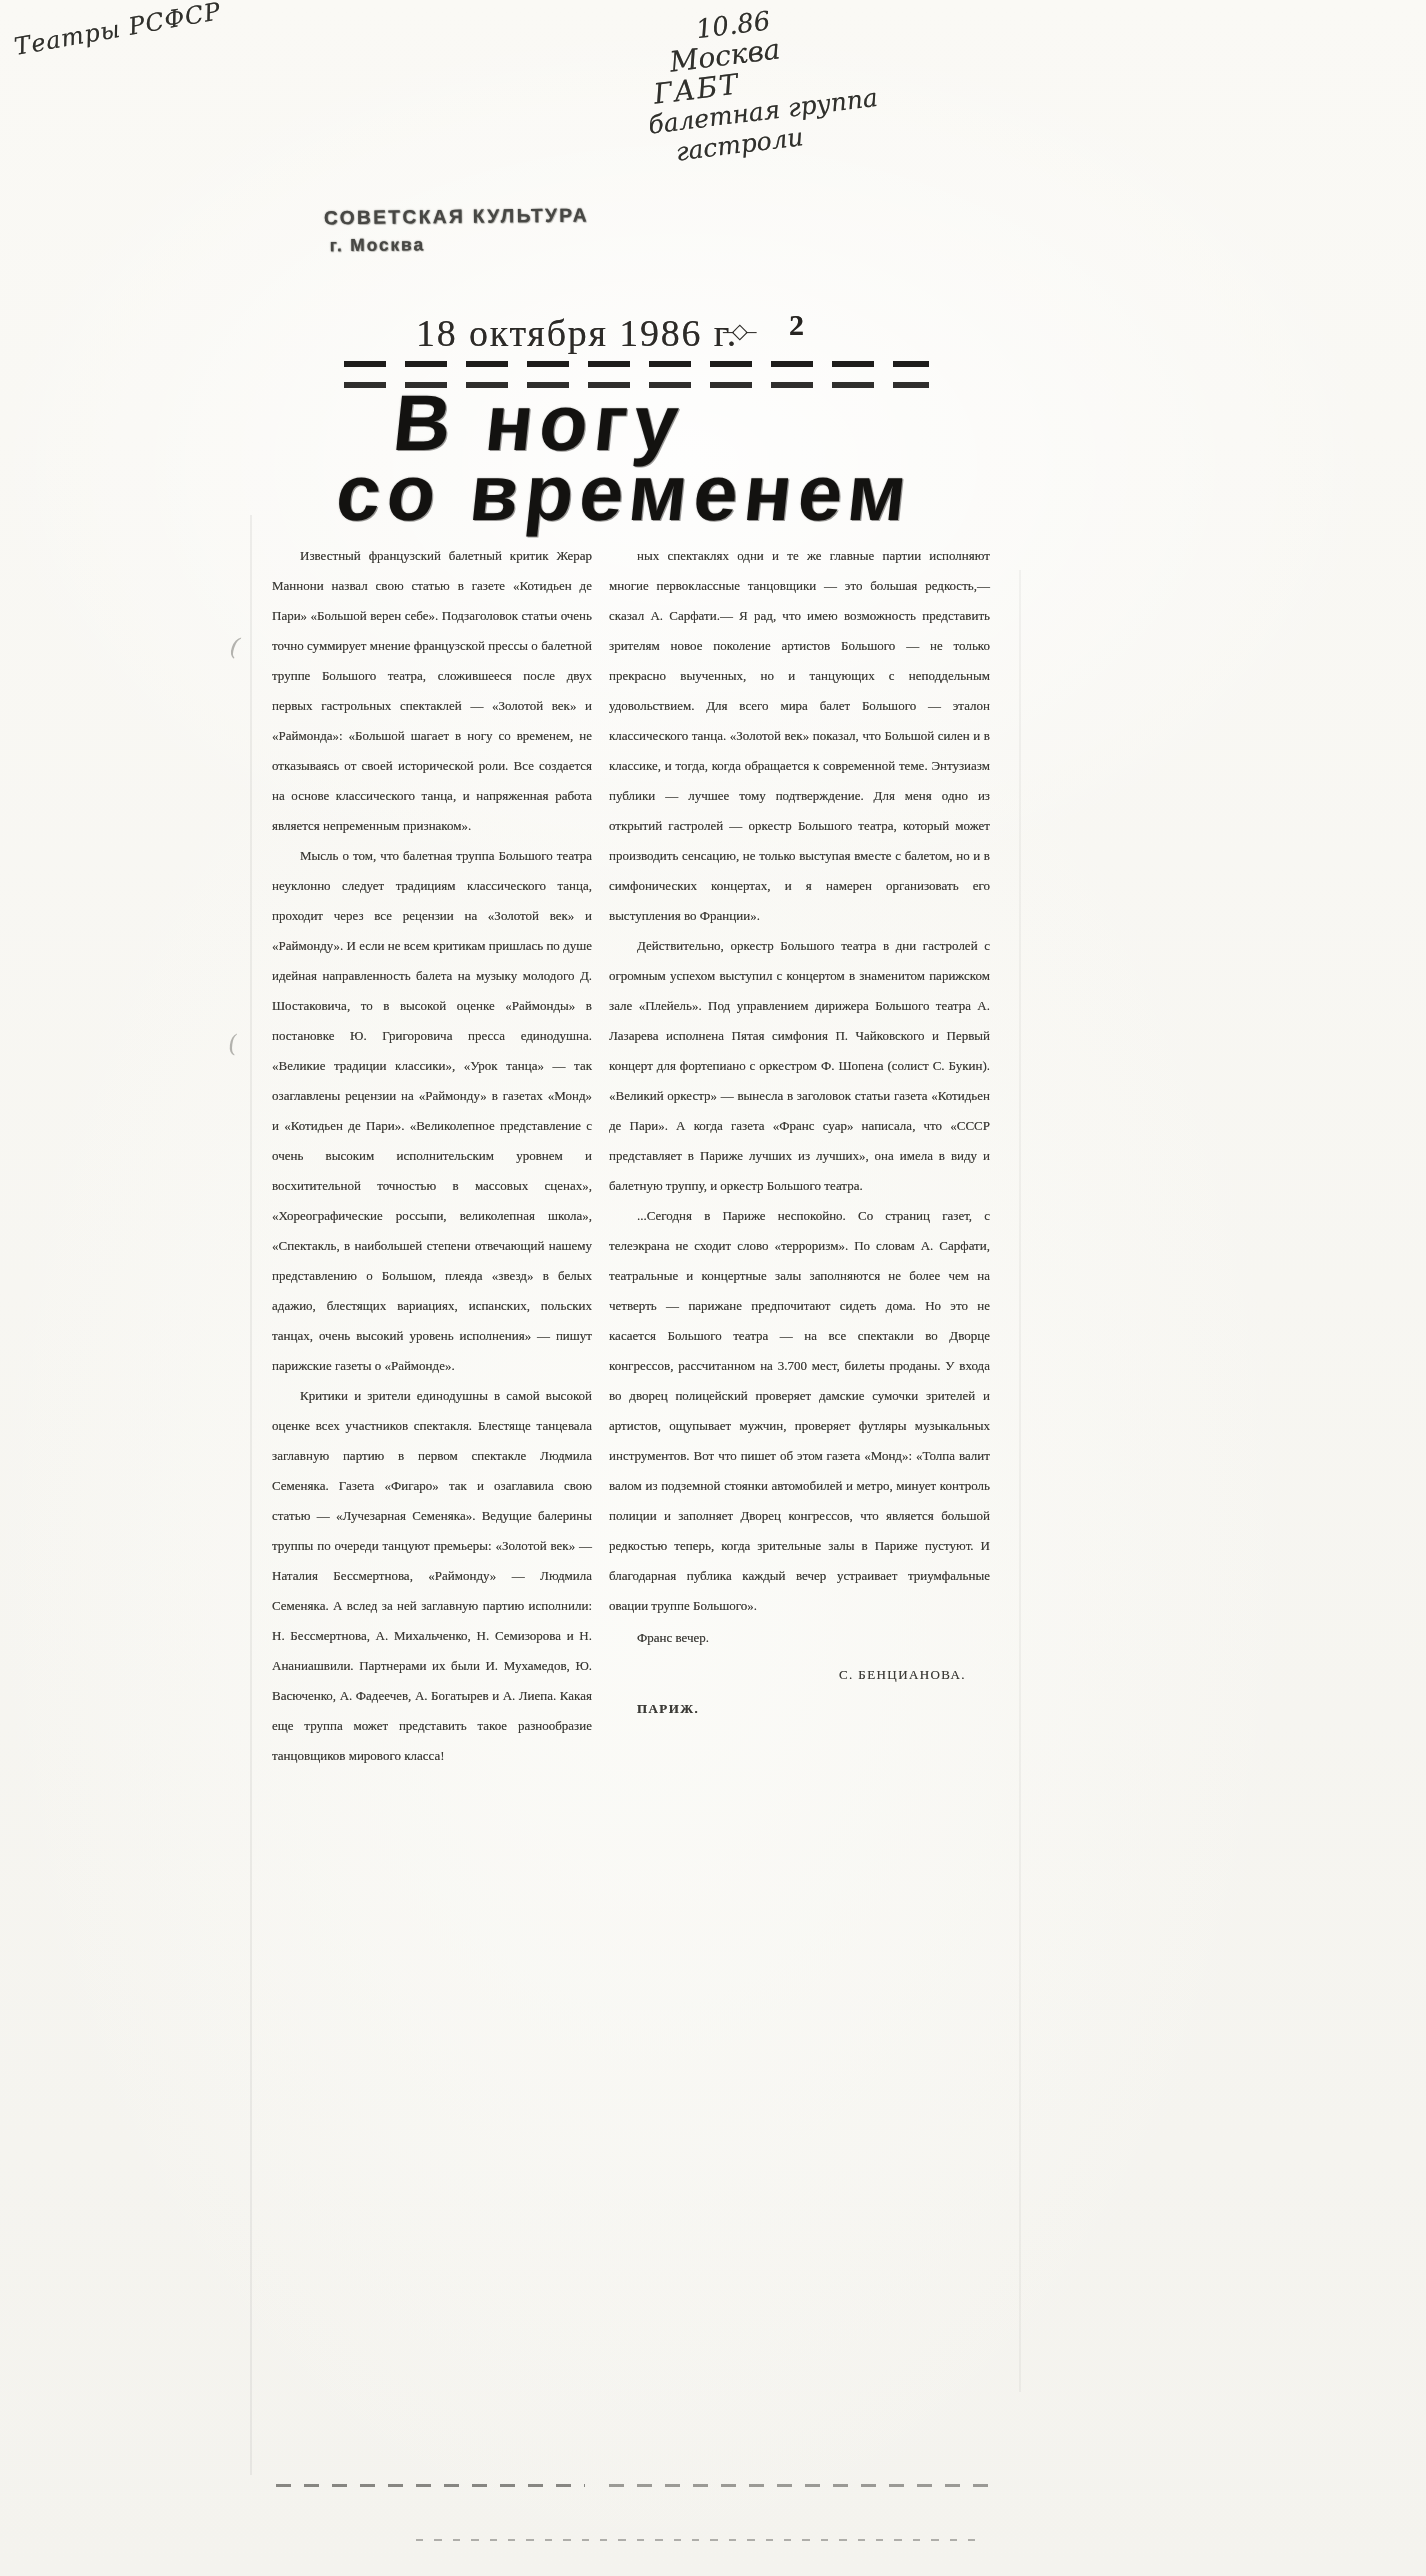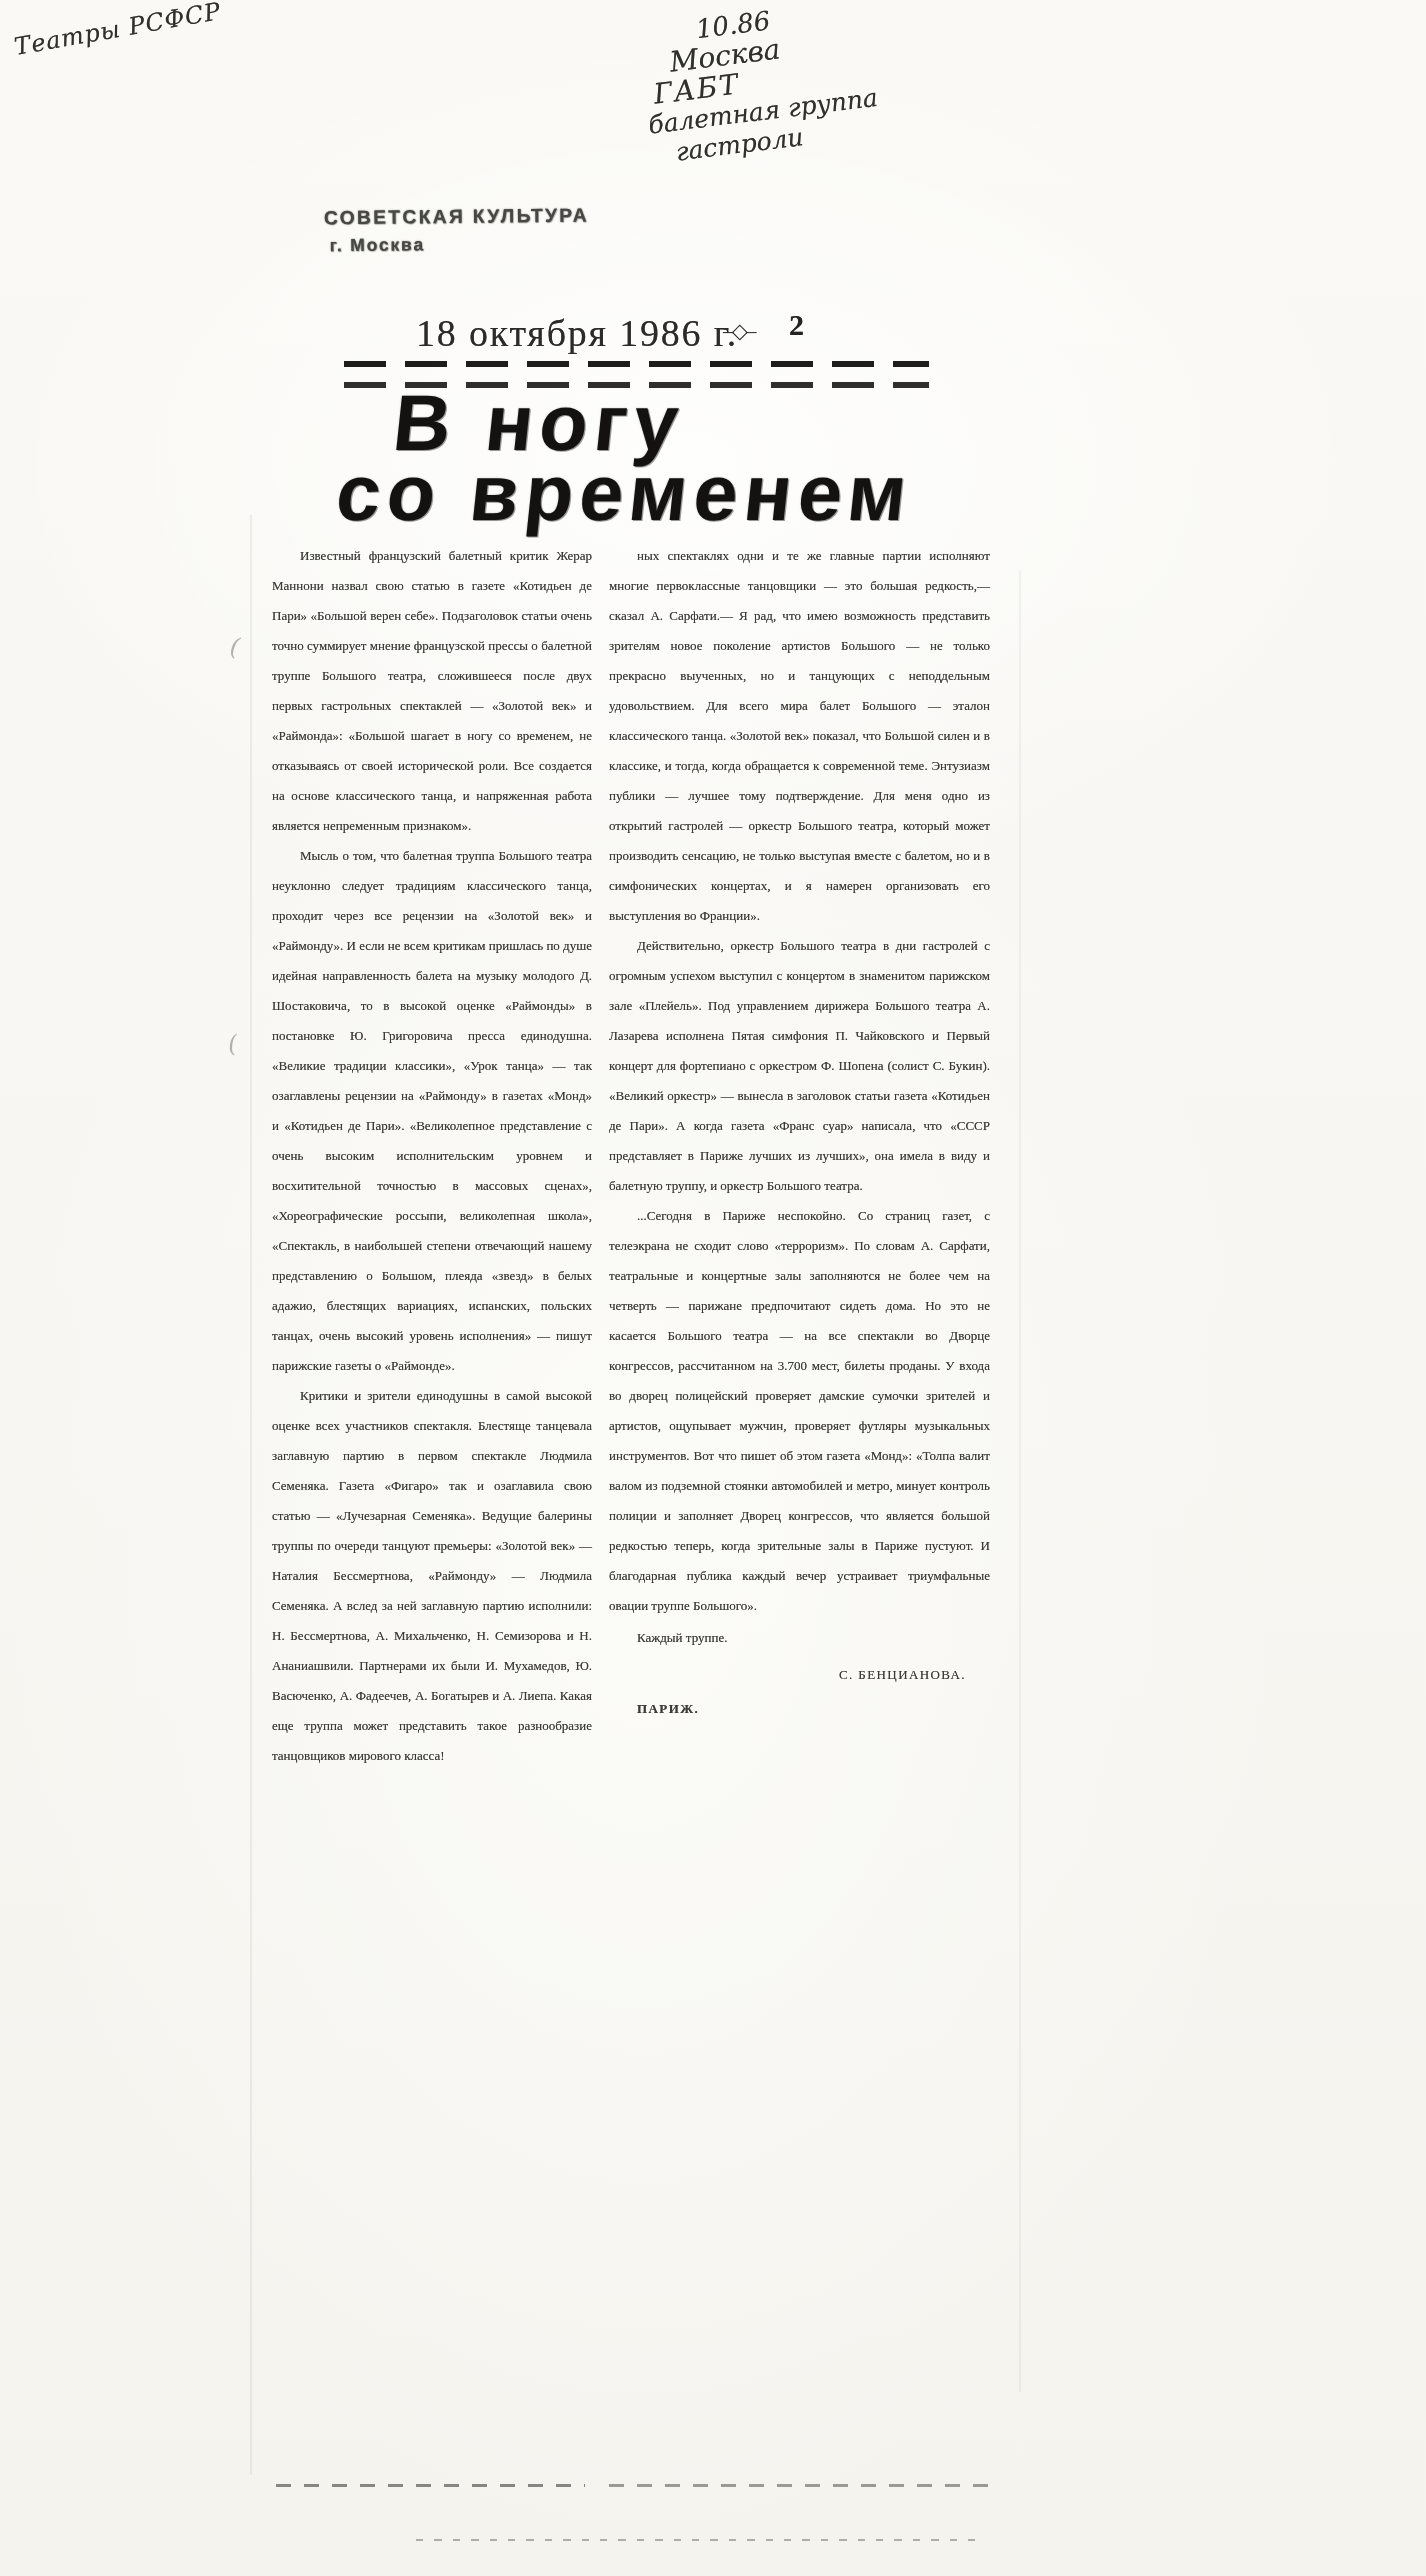--- a/index.html
+++ b/index.html
@@ -154,21 +154,21 @@
   <div class="col" id="col-left">
     <p>Известный французский балетный критик Жерар Маннони назвал свою статью в газете «Котидьен де Пари» «Большой верен себе». Подзаголовок статьи очень точно суммирует мнение французской прессы о балетной труппе Большого театра, сложившееся после двух первых гастрольных спектаклей — «Золотой век» и «Раймонда»: «Большой шагает в ногу со временем, не отказываясь от своей исторической роли. Все создается на основе классического танца, и напряженная работа является непременным признаком».</p>
     <p>Мысль о том, что балетная труппа Большого театра неуклонно следует традициям классического танца, проходит через все рецензии на «Золотой век» и «Раймонду». И если не всем критикам пришлась по душе идейная направленность балета на музыку молодого Д. Шостаковича, то в высокой оценке «Раймонды» в постановке Ю. Григоровича пресса единодушна. «Великие традиции классики», «Урок танца» — так озаглавлены рецензии на «Раймонду» в газетах «Монд» и «Котидьен де Пари». «Великолепное представление с очень высоким исполнительским уровнем и восхитительной точностью в массовых сценах», «Хореографические россыпи, великолепная школа», «Спектакль, в наибольшей степени отвечающий нашему представлению о Большом, плеяда «звезд» в белых адажио, блестящих вариациях, испанских, польских танцах, очень высокий уровень исполнения» — пишут парижские газеты о «Раймонде».</p>
     <p>Критики и зрители единодушны в самой высокой оценке всех участников спектакля. Блестяще танцевала заглавную партию в первом спектакле Людмила Семеняка. Газета «Фигаро» так и озаглавила свою статью — «Лучезарная Семеняка». Ведущие балерины труппы по очереди танцуют премьеры: «Золотой век» — Наталия Бессмертнова, «Раймонду» — Людмила Семеняка. А вслед за ней заглавную партию исполнили: Н. Бессмертнова, А. Михальченко, Н. Семизорова и Н. Ананиашвили. Партнерами их были И. Мухамедов, Ю. Васюченко, А. Фадеечев, А. Богатырев и А. Лиепа. Какая еще труппа может представить такое разнообразие танцовщиков мирового класса!</p>
   </div>
 
   <div class="col" id="col-right">
     <p>ных спектаклях одни и те же главные партии исполняют многие первоклассные танцовщики — это большая редкость,— сказал А. Сарфати.— Я рад, что имею возможность представить зрителям новое поколение артистов Большого — не только прекрасно выученных, но и танцующих с неподдельным удовольствием. Для всего мира балет Большого — эталон классического танца. «Золотой век» показал, что Большой силен и в классике, и тогда, когда обращается к современной теме. Энтузиазм публики — лучшее тому подтверждение. Для меня одно из открытий гастролей — оркестр Большого театра, который может производить сенсацию, не только выступая вместе с балетом, но и в симфонических концертах, и я намерен организовать его выступления во Франции».</p>
     <p>Действительно, оркестр Большого театра в дни гастролей с огромным успехом выступил с концертом в знаменитом парижском зале «Плейель». Под управлением дирижера Большого театра А. Лазарева исполнена Пятая симфония П. Чайковского и Первый концерт для фортепиано с оркестром Ф. Шопена (солист С. Букин). «Великий оркестр» — вынесла в заголовок статьи газета «Котидьен де Пари». А когда газета «Франс суар» написала, что «СССР представляет в Париже лучших из лучших», она имела в виду и балетную труппу, и оркестр Большого театра.</p>
     <p>...Сегодня в Париже неспокойно. Со страниц газет, с телеэкрана не сходит слово «терроризм». По словам А. Сарфати, театральные и концертные залы заполняются не более чем на четверть — парижане предпочитают сидеть дома. Но это не касается Большого театра — на все спектакли во Дворце конгрессов, рассчитанном на 3.700 мест, билеты проданы. У входа во дворец полицейский проверяет дамские сумочки зрителей и артистов, ощупывает мужчин, проверяет футляры музыкальных инструментов. Вот что пишет об этом газета «Монд»: «Толпа валит валом из подземной стоянки автомобилей и метро, минует контроль полиции и заполняет Дворец конгрессов, что является большой редкостью теперь, когда зрительные залы в Париже пустуют. И благодарная публика каждый вечер устраивает триумфальные овации труппе Большого».</p>
-    <p class="closing">Каждый труппе.</p>
+    <p class="closing">Франс вечер.</p>
     <p class="byline">С. БЕНЦИАНОВА.</p>
     <p class="place">ПАРИЖ.</p>
   </div>
 
   <div class="bottom-rule" id="brule1"></div>
   <div class="bottom-rule" id="brule2"></div>
   <div class="bottom-rule" id="brule3"></div>
 
   <div class="edge-v" id="edge-left"></div>
   <div class="edge-v" id="edge-right"></div>

